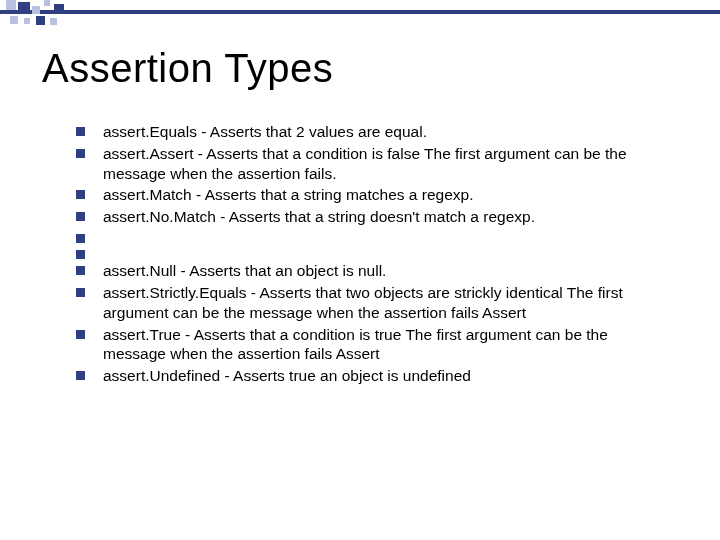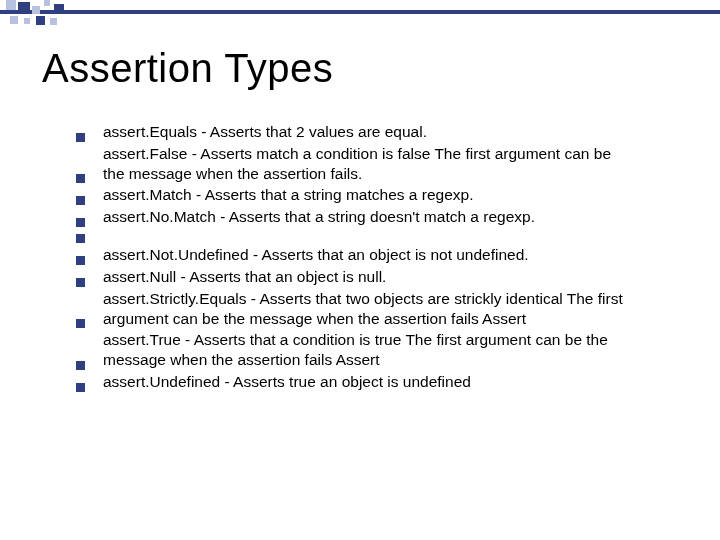--- a/index.html
+++ b/index.html
@@ -4,21 +4,21 @@
 <style>
   * { margin: 0; padding: 0; box-sizing: border-box; }
   html, body { width: 720px; height: 540px; background: #ffffff; font-family: Arial, Helvetica, sans-serif; }
   .slide { position: relative; width: 664px; height: 540px; }
   .deco { position: absolute; top: 0; left: 0; width: 720px; height: 32px; }
   .deco .strip { position: absolute; top: 10px; left: 0; width: 720px; height: 4px; background: #2f3f80; }
   .deco .sq { position: absolute; background: #b8c2e0; }
   .deco .sq.dark { background: #2f3f80; }
   .title { position: absolute; top: 46px; left: 42px; font-size: 40px; color: #000; font-weight: 400; letter-spacing: 0.5px; }
   .content { position: absolute; top: 122px; left: 76px; right: 28px; }
-  .row { display: flex; align-items: flex-end; margin-bottom: 2px; }
+  .row { display: flex; align-items: flex-start; margin-bottom: 2px; }
   .bullet { width: 9px; height: 9px; background: #2f3f80; flex: 0 0 9px; margin-top: 5px; margin-right: 18px; }
   .text { font-size: 15.5px; line-height: 1.28; color: #000; }
 </style>
 </head>
 <body>
 
 <div class="slide">
 
   <div class="deco">
     <div class="strip"></div>
@@ -35,36 +35,35 @@
 
   <h1 class="title">Assertion Types</h1>
 
   <div class="content">
     <div class="row">
       <div class="bullet"></div>
       <div class="text">assert.Equals - Asserts that 2 values are equal.</div>
     </div>
     <div class="row">
       <div class="bullet"></div>
-      <div class="text">assert.False - Asserts match a condition is false The first argument can be   the message when the assertion fails.</div>
+      <div class="text">assert.Assert - Asserts that a condition is false The first argument can be   the message when the assertion fails.</div>
     </div>
     <div class="row">
       <div class="bullet"></div>
       <div class="text">assert.Match - Asserts that a string matches a regexp.</div>
     </div>
     <div class="row">
       <div class="bullet"></div>
       <div class="text">assert.No.Match - Asserts that a string doesn't match a regexp.</div>
     </div>
     <div class="row">
       <div class="bullet"></div>
     </div>
     <div class="row">
       <div class="bullet"></div>
-      <div class="text">assert.Not.Undefined - Asserts that an object is not undefined.</div>
     </div>
     <div class="row">
       <div class="bullet"></div>
       <div class="text">assert.Null - Asserts that an object is null.</div>
     </div>
     <div class="row">
       <div class="bullet"></div>
       <div class="text">assert.Strictly.Equals - Asserts that two objects are strickly identical The first argument can be the message when the assertion fails  Assert</div>
     </div>
     <div class="row">

